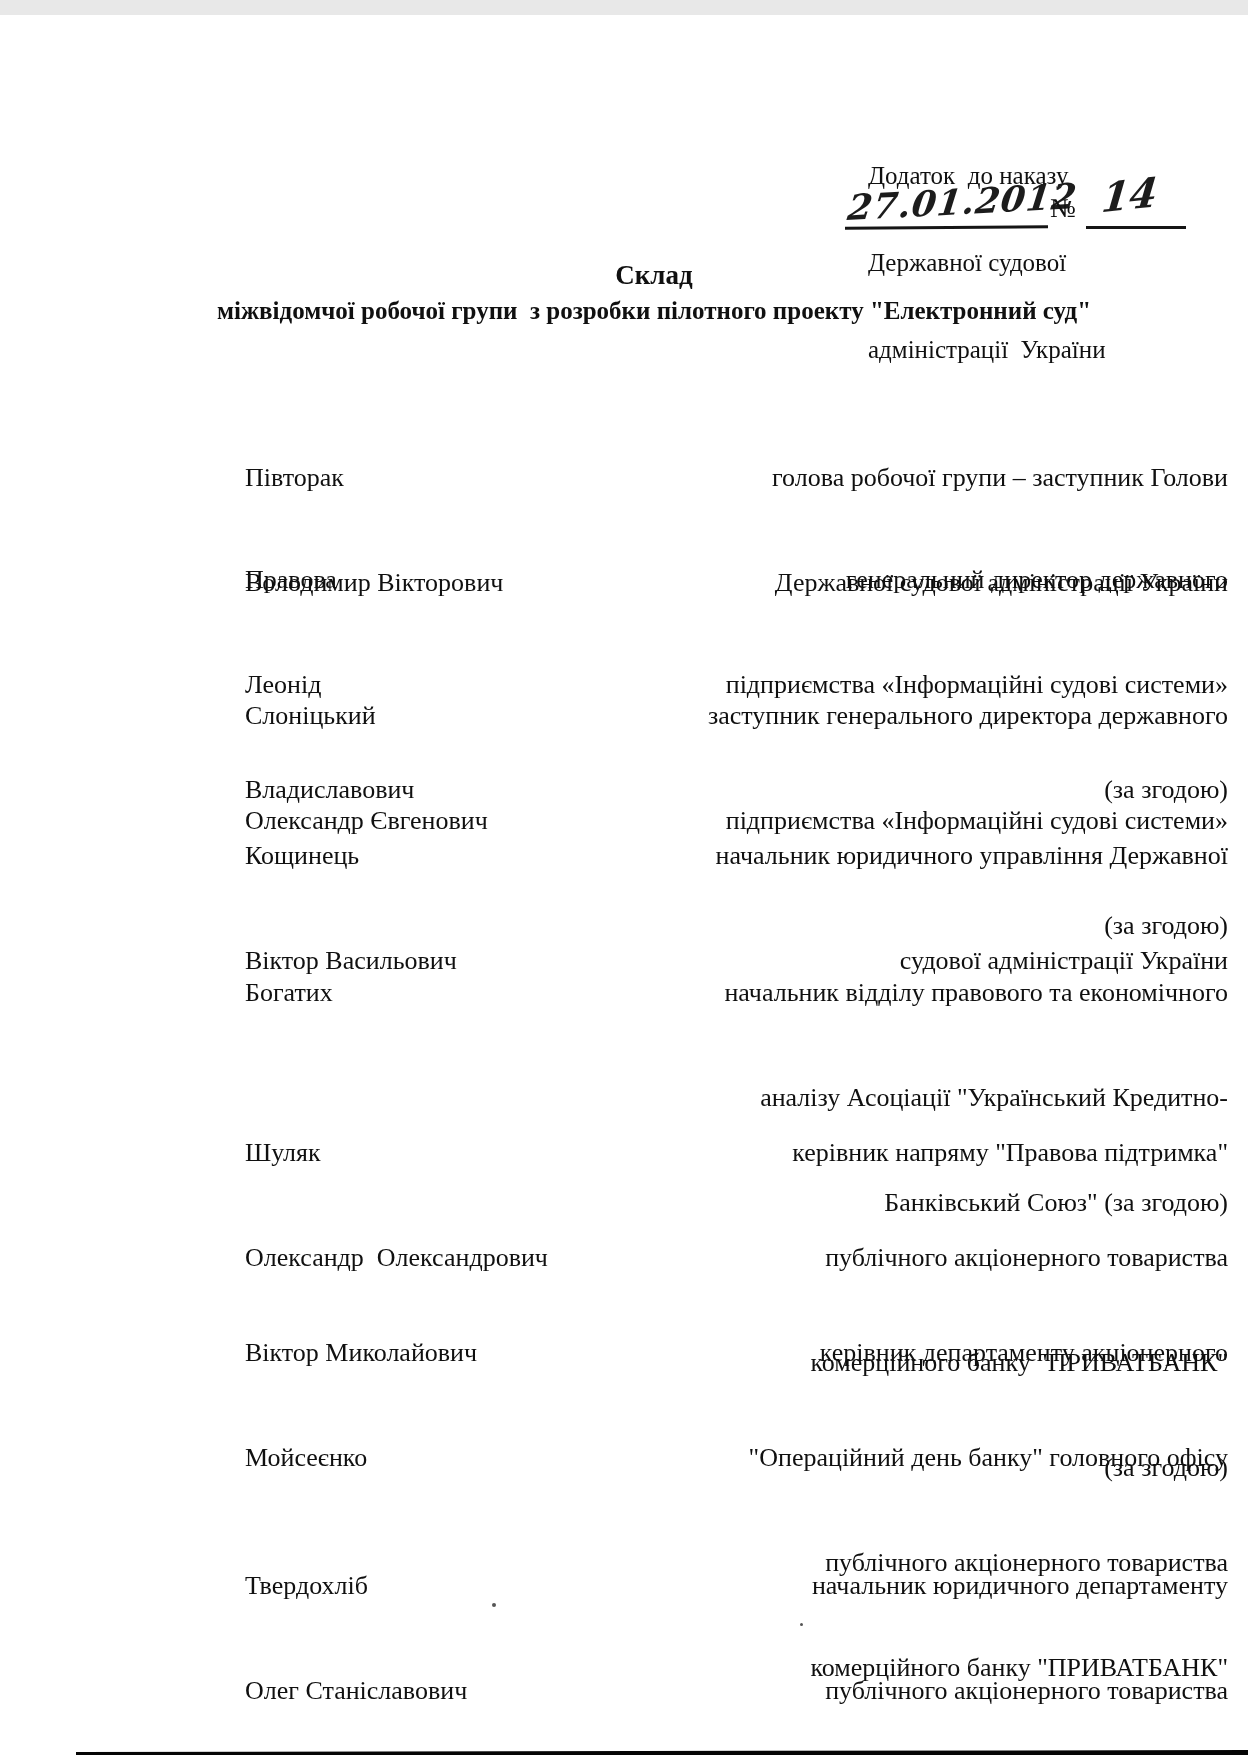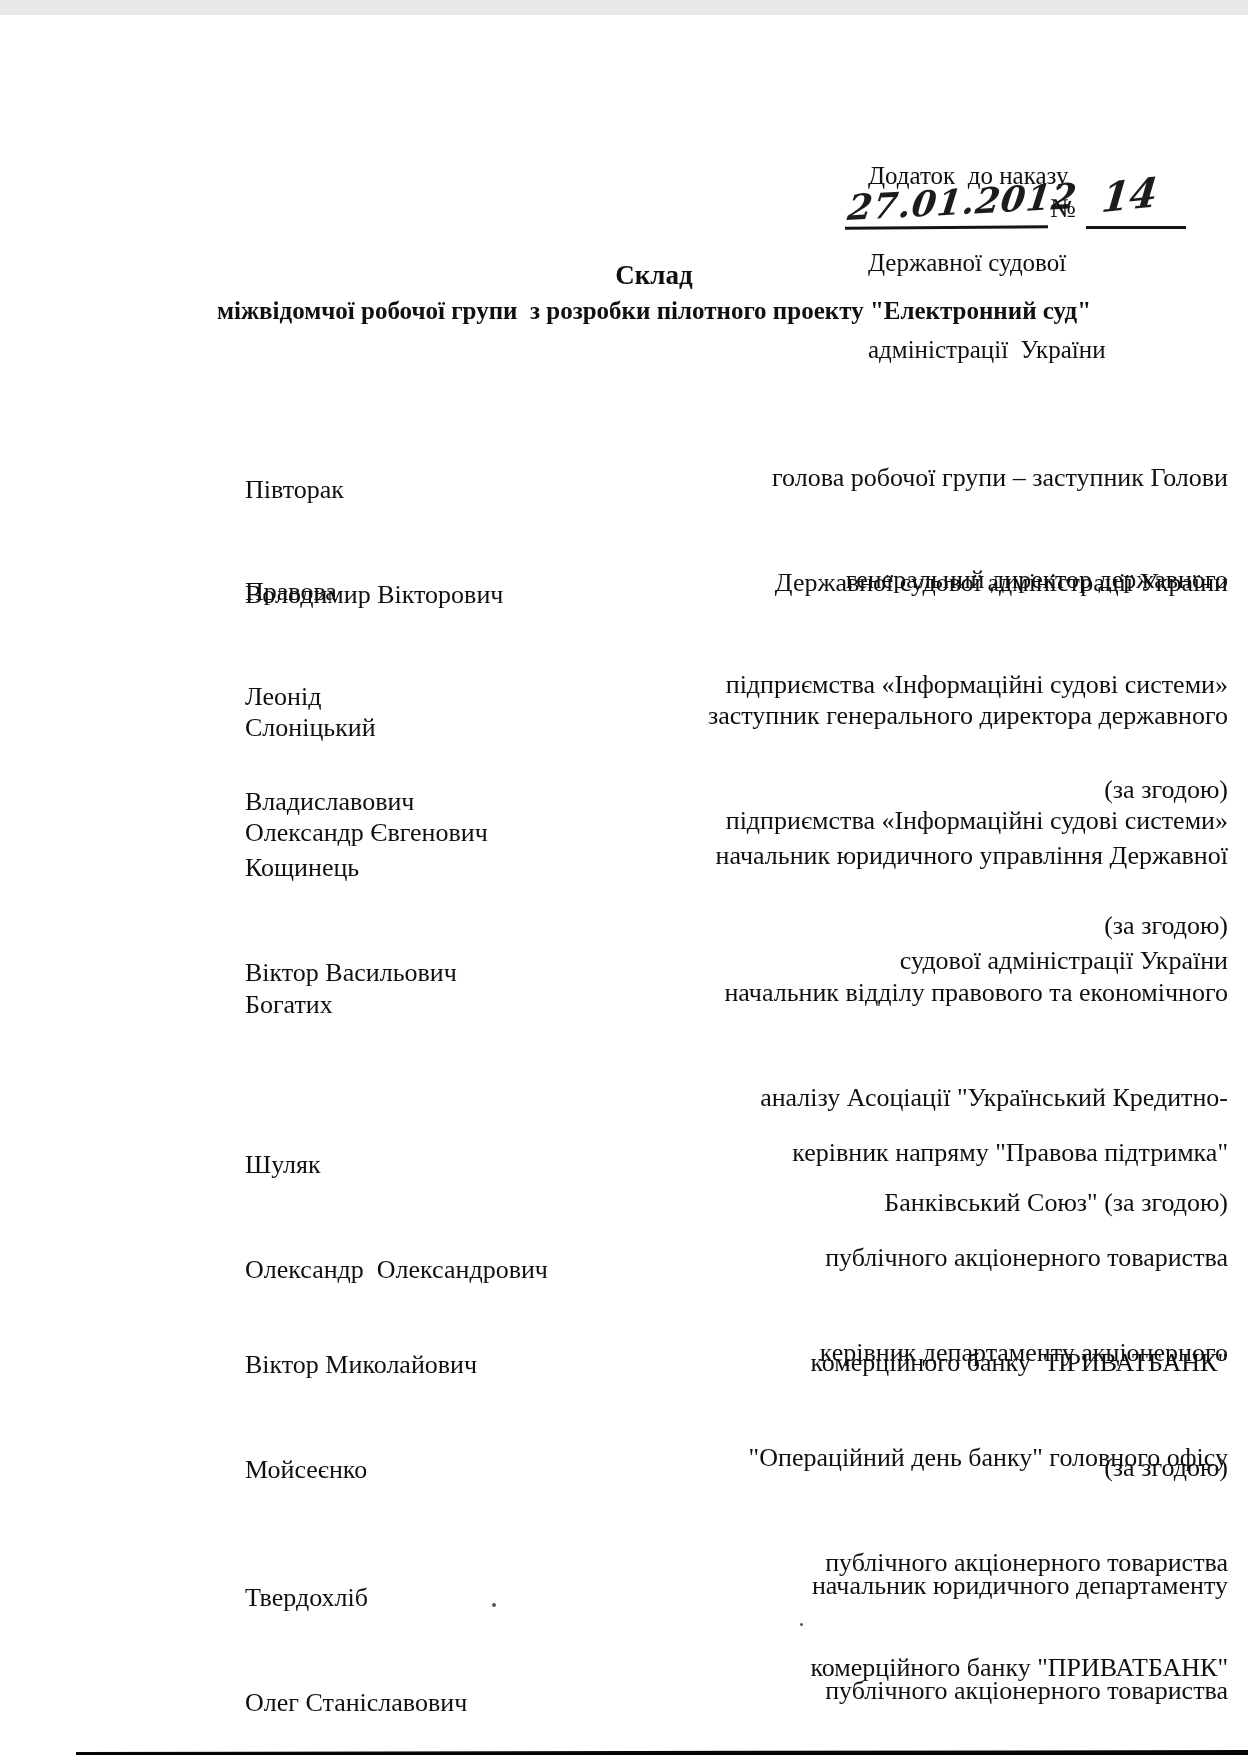--- a/index.html
+++ b/index.html
@@ -43,21 +43,21 @@
   
   .title-wrap{
     position:absolute;left:64px;top:243px;width:1180px;
     text-align:center;font-weight:bold;
   }
   .title-line1{font-size:27px;line-height:35px;}
   .title-line2{font-size:25px;line-height:35px;white-space:pre;}
   
   .entry{position:absolute;left:0;width:1248px;}
   .entry .names{
-    position:absolute;left:245px;top:12px;width:390px;
+    position:absolute;left:245px;top:0;width:390px;
     font-size:26px;line-height:35px;white-space:pre;
   }
   .entry .roles{
     position:absolute;left:648px;top:0;width:580px;
     font-size:26px;line-height:35px;white-space:pre;text-align:right;
   }
   .e1{top:375px;} .e2{top:477px;} .e3{top:613px;} .e4{top:753px;}
   .e5{top:890px;} .e6{top:1050px;} .e7{top:1250px;} .e8{top:1483px;}
   
   .scan-bar{

